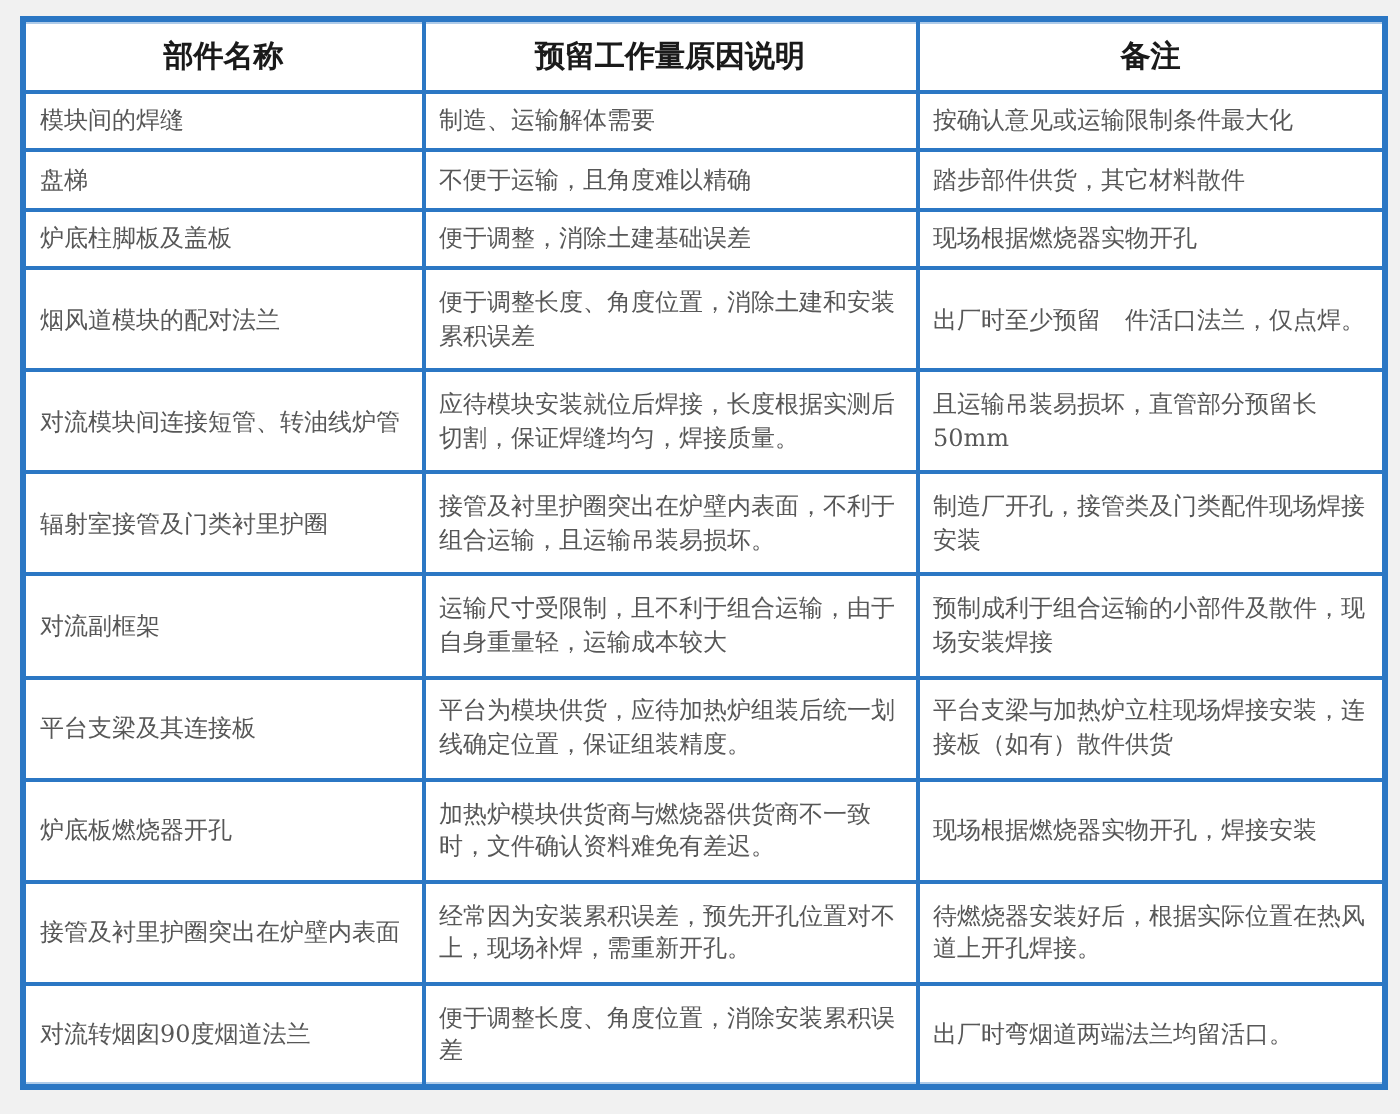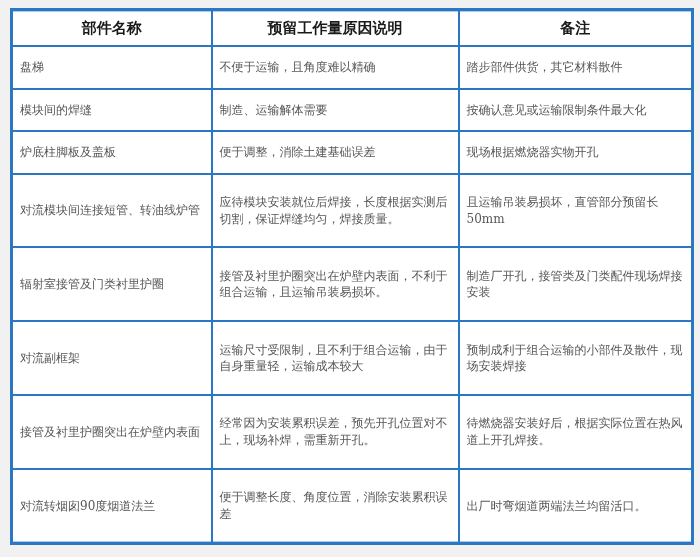--- a/index.html
+++ b/index.html
@@ -71,50 +71,65 @@
     </colgroup>
     <thead>
       <tr>
         <th>部件名称</th>
         <th>预留工作量原因说明</th>
         <th>备注</th>
       </tr>
     </thead>
     <tbody>
       <tr>
+        <td>模块间的焊缝</td>
+        <td>制造、运输解体需要</td>
+        <td>按确认意见或运输限制条件最大化</td>
+      </tr>
+      <tr>
         <td>盘梯</td>
         <td>不便于运输，且角度难以精确</td>
         <td>踏步部件供货，其它材料散件</td>
       </tr>
       <tr>
-        <td>模块间的焊缝</td>
-        <td>制造、运输解体需要</td>
-        <td>按确认意见或运输限制条件最大化</td>
-      </tr>
-      <tr>
         <td>炉底柱脚板及盖板</td>
         <td>便于调整，消除土建基础误差</td>
         <td>现场根据燃烧器实物开孔</td>
+      </tr>
+      <tr>
+        <td>烟风道模块的配对法兰</td>
+        <td>便于调整长度、角度位置，消除土建和安装累积误差</td>
+        <td>出厂时至少预留　件活口法兰，仅点焊。</td>
       </tr>
       <tr>
         <td>对流模块间连接短管、转油线炉管</td>
         <td>应待模块安装就位后焊接，长度根据实测后切割，保证焊缝均匀，焊接质量。</td>
         <td>且运输吊装易损坏，直管部分预留长50mm</td>
       </tr>
       <tr>
         <td>辐射室接管及门类衬里护圈</td>
         <td>接管及衬里护圈突出在炉壁内表面，不利于组合运输，且运输吊装易损坏。</td>
         <td>制造厂开孔，接管类及门类配件现场焊接安装</td>
       </tr>
       <tr>
         <td>对流副框架</td>
         <td>运输尺寸受限制，且不利于组合运输，由于自身重量轻，运输成本较大</td>
         <td>预制成利于组合运输的小部件及散件，现场安装焊接</td>
       </tr>
       <tr>
+        <td>平台支梁及其连接板</td>
+        <td>平台为模块供货，应待加热炉组装后统一划线确定位置，保证组装精度。</td>
+        <td>平台支梁与加热炉立柱现场焊接安装，连接板（如有）散件供货</td>
+      </tr>
+      <tr>
+        <td>炉底板燃烧器开孔</td>
+        <td>加热炉模块供货商与燃烧器供货商不一致时，文件确认资料难免有差迟。</td>
+        <td>现场根据燃烧器实物开孔，焊接安装</td>
+      </tr>
+      <tr>
         <td>接管及衬里护圈突出在炉壁内表面</td>
         <td>经常因为安装累积误差，预先开孔位置对不上，现场补焊，需重新开孔。</td>
         <td>待燃烧器安装好后，根据实际位置在热风道上开孔焊接。</td>
       </tr>
       <tr>
         <td>对流转烟囱90度烟道法兰</td>
         <td>便于调整长度、角度位置，消除安装累积误差</td>
         <td>出厂时弯烟道两端法兰均留活口。</td>
       </tr>
     </tbody>

